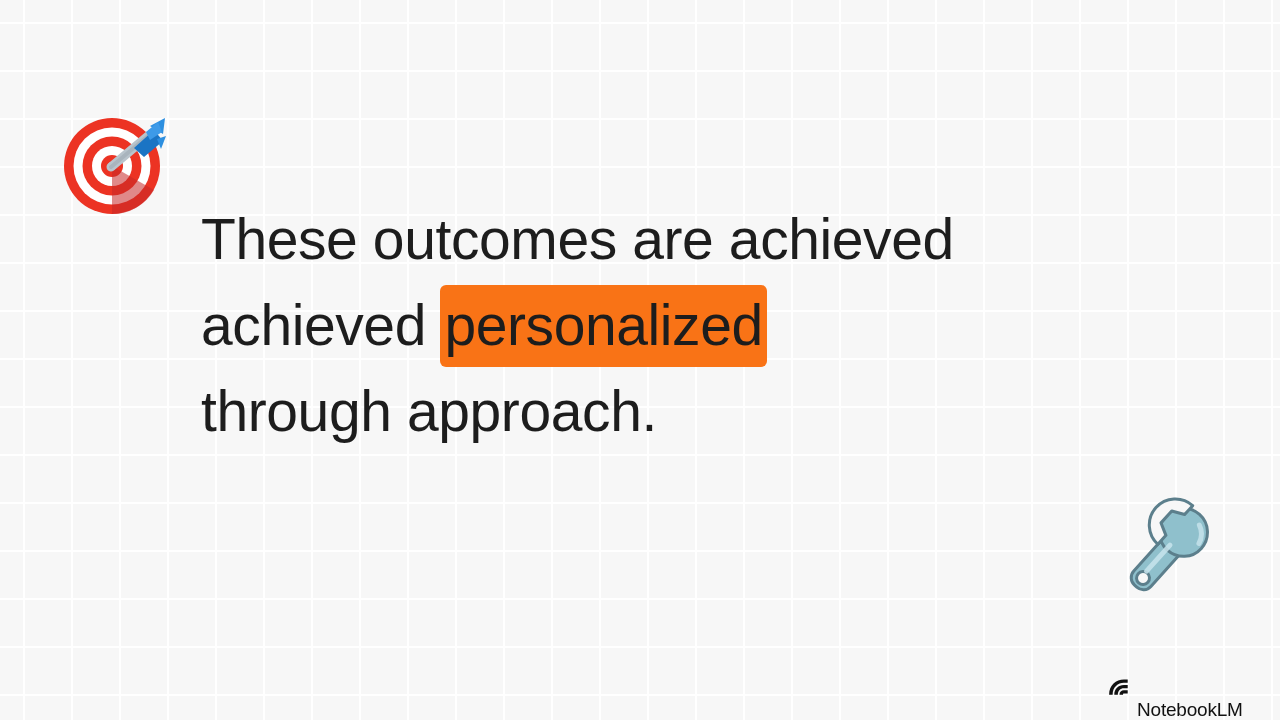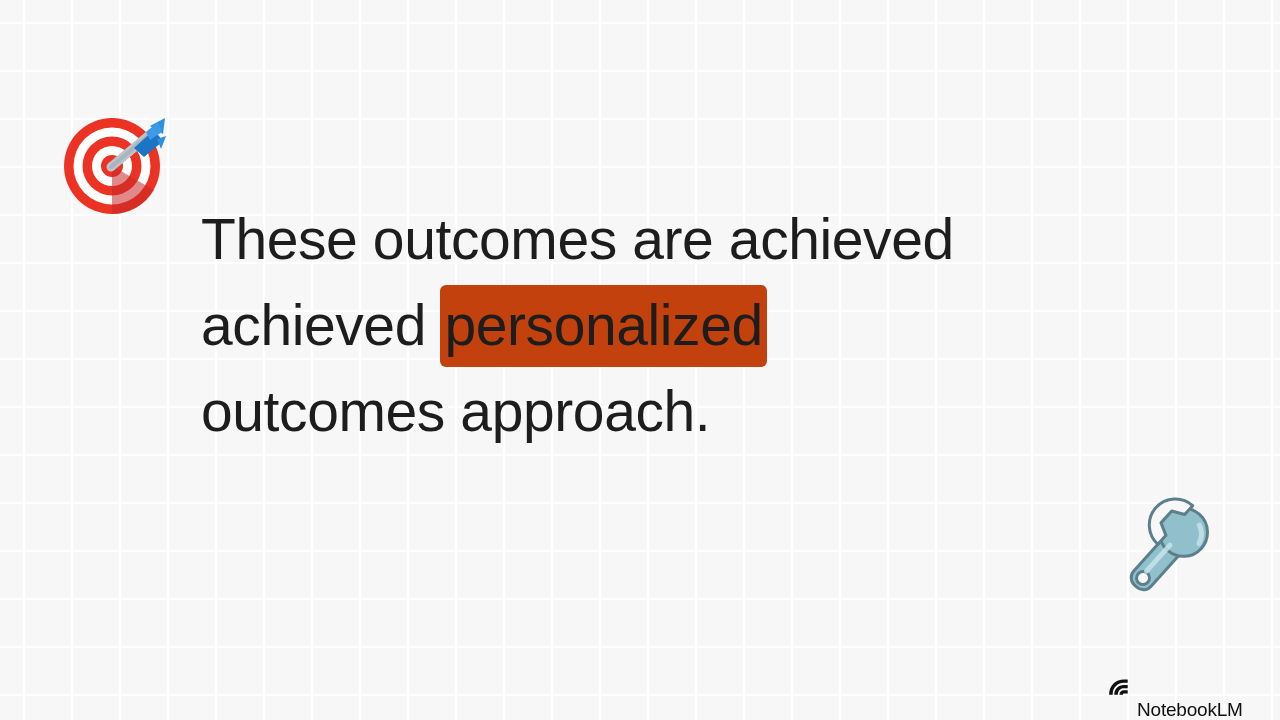--- a/index.html
+++ b/index.html
@@ -47,21 +47,21 @@
   .line {
     font-size: 57px;
     line-height: 86px;
     font-weight: 400;
     color: #1d1d1d;
     letter-spacing: -0.4px;
     white-space: nowrap;
   }
 
   .hl {
-    background-color: #c2410c;
+    background-color: #f97316;
     border-radius: 6px;
     padding: 8px 4px 10px 4px;
     margin: 0 -1px;
     box-decoration-break: clone;
     -webkit-box-decoration-break: clone;
   }
 
   
   #target-emoji {
     position: absolute;
@@ -136,21 +136,21 @@
   </div>
 
   <div id="text-block">
     <div class="line">
       <span>These outcomes are achieved</span>
     </div>
     <div class="line">
       <span>achieved </span><span class="hl">personalized</span>
     </div>
     <div class="line">
-      <span>outcomes approach.</span>
+      <span>through approach.</span>
     </div>
   </div>
 
   <div id="wrench-emoji">
     <svg viewBox="0 0 132 124" width="132" height="124" aria-hidden="true">
       <g transform="rotate(42 66 62)">
 
         <rect x="56" y="44" width="23" height="68" rx="10" fill="#8fc0cc" stroke="#5c7f8c" stroke-width="3"></rect>
 
         <circle cx="67.5" cy="101" r="6.5" fill="#f7f7f7" stroke="#5c7f8c" stroke-width="3"></circle>

